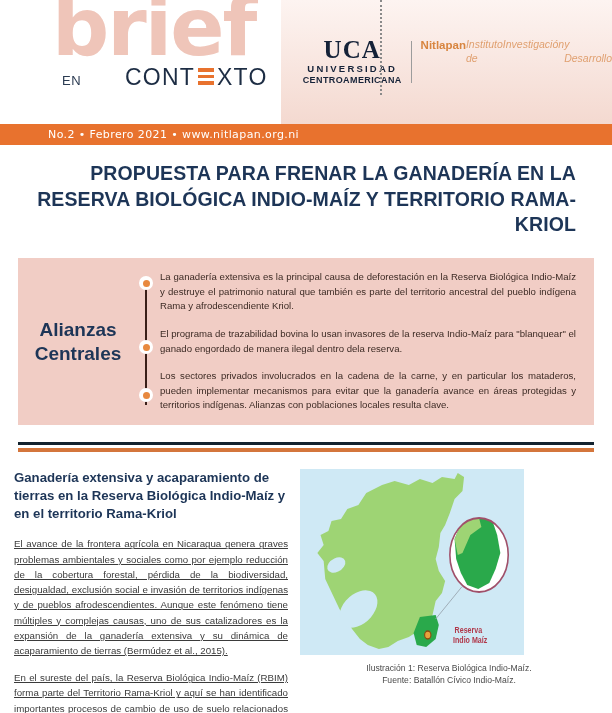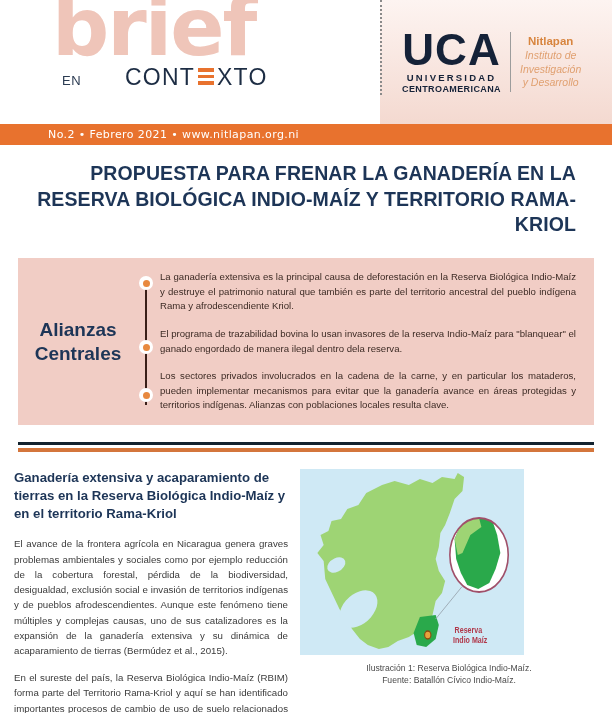--- a/index.html
+++ b/index.html
@@ -84,36 +84,36 @@
     padding-left:22px;
     box-sizing:border-box;
   }
   .uca-block{display:flex;align-items:stretch;}
   .uca-left{
     text-align:center;
     padding-right:9px;
     display:flex;flex-direction:column;justify-content:center;
   }
   .uca-big{
-    font-size:44px;font-weight:bold;color:#152238;
+    font-size:25px;font-weight:bold;color:#152238;
     letter-spacing:1px;line-height:0.95;
-    font-family:Liberation Sans, sans-serif;
+    font-family:Liberation Serif, serif;
   }
   .uca-sub1{
     font-size:9.5px;font-weight:bold;color:#152238;
     letter-spacing:2.2px;line-height:1.25;margin-top:1px;
   }
   .uca-sub2{
     font-size:9px;font-weight:bold;color:#152238;
     letter-spacing:0.4px;line-height:1.2;
   }
   .uca-rule{width:1px;background:#9c9c9c;margin:3px 0;}
   .uca-right{
     padding-left:9px;
-    display:flex;flex-direction:column;justify-content:center;text-align:center;
+    display:flex;flex-direction:row;justify-content:center;
   }
   .nitlapan-name{
     font-size:11.5px;font-weight:bold;color:#d8853f;line-height:1.3;
   }
   .nitlapan-line{
     font-size:10.5px;color:#e0a070;line-height:1.28;font-style:italic;
   }
   
   .orange-bar{
     height:21px;
@@ -212,20 +212,21 @@
     font-weight:bold;
     line-height:1.38;
     margin-bottom:13px;
   }
   .body-p{
     color:#3b3b3b;
     font-size:9.7px;
     line-height:1.57;
     text-align:justify;
     margin:0 0 12px 0;
+    text-decoration:underline;
   }
   
   .map-wrap{
     width:224px;
     height:186px;
     position:relative;
     overflow:hidden;
     background:#3b82f6;
   }
   .map-svg{display:block;width:100%;height:100%;}

